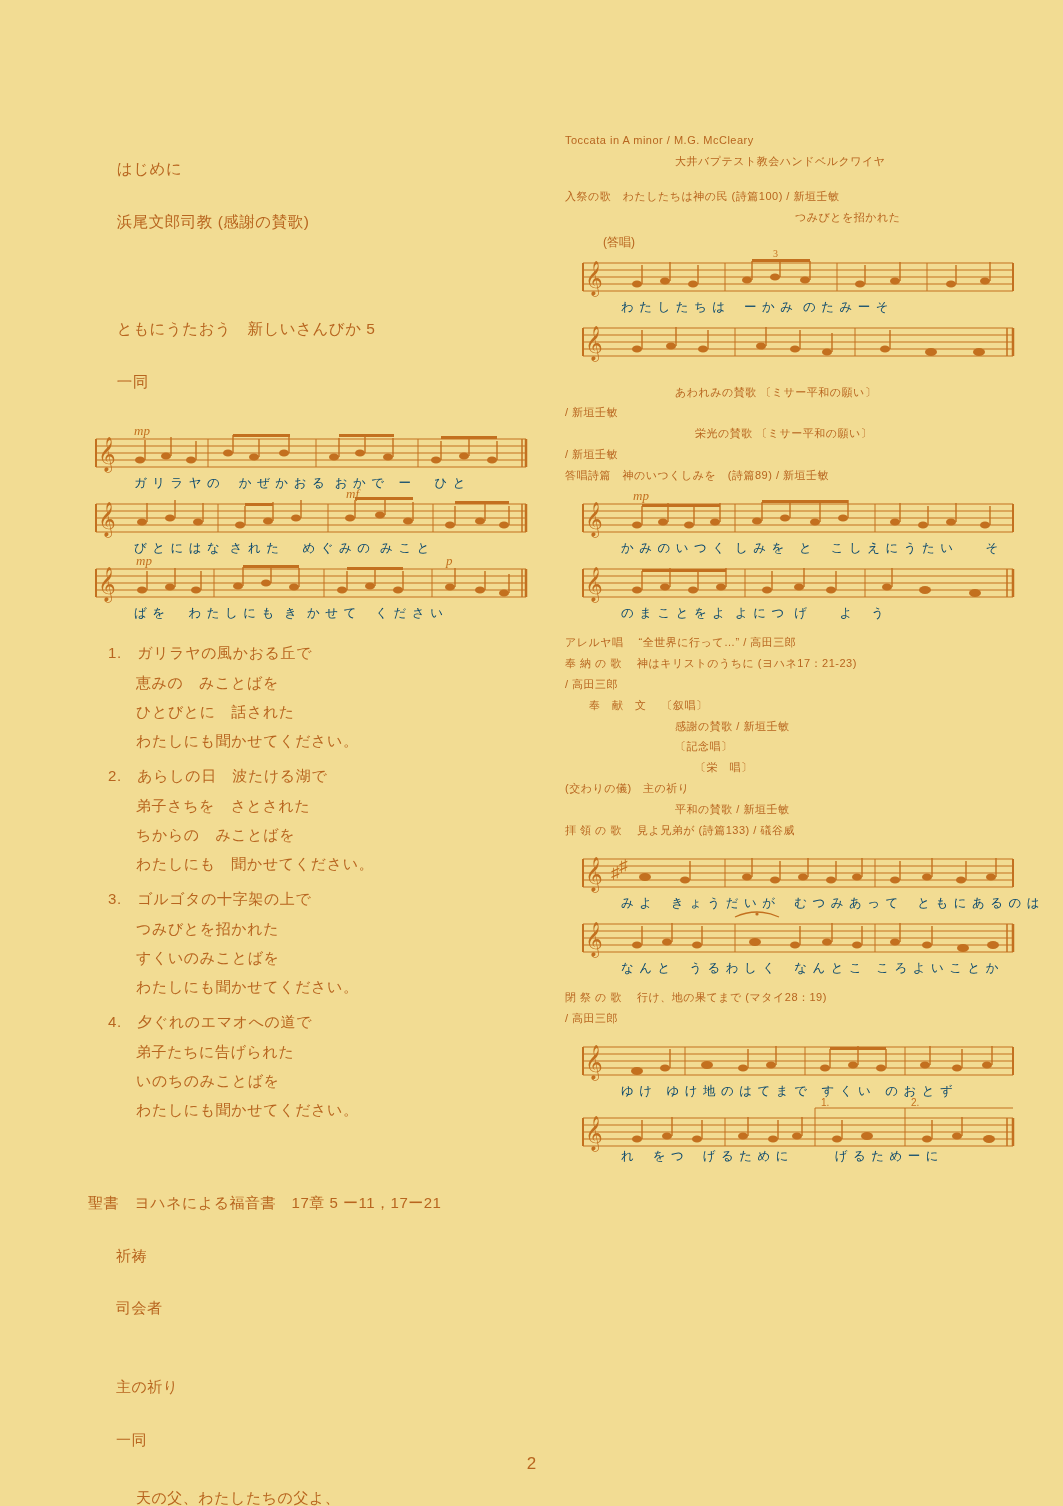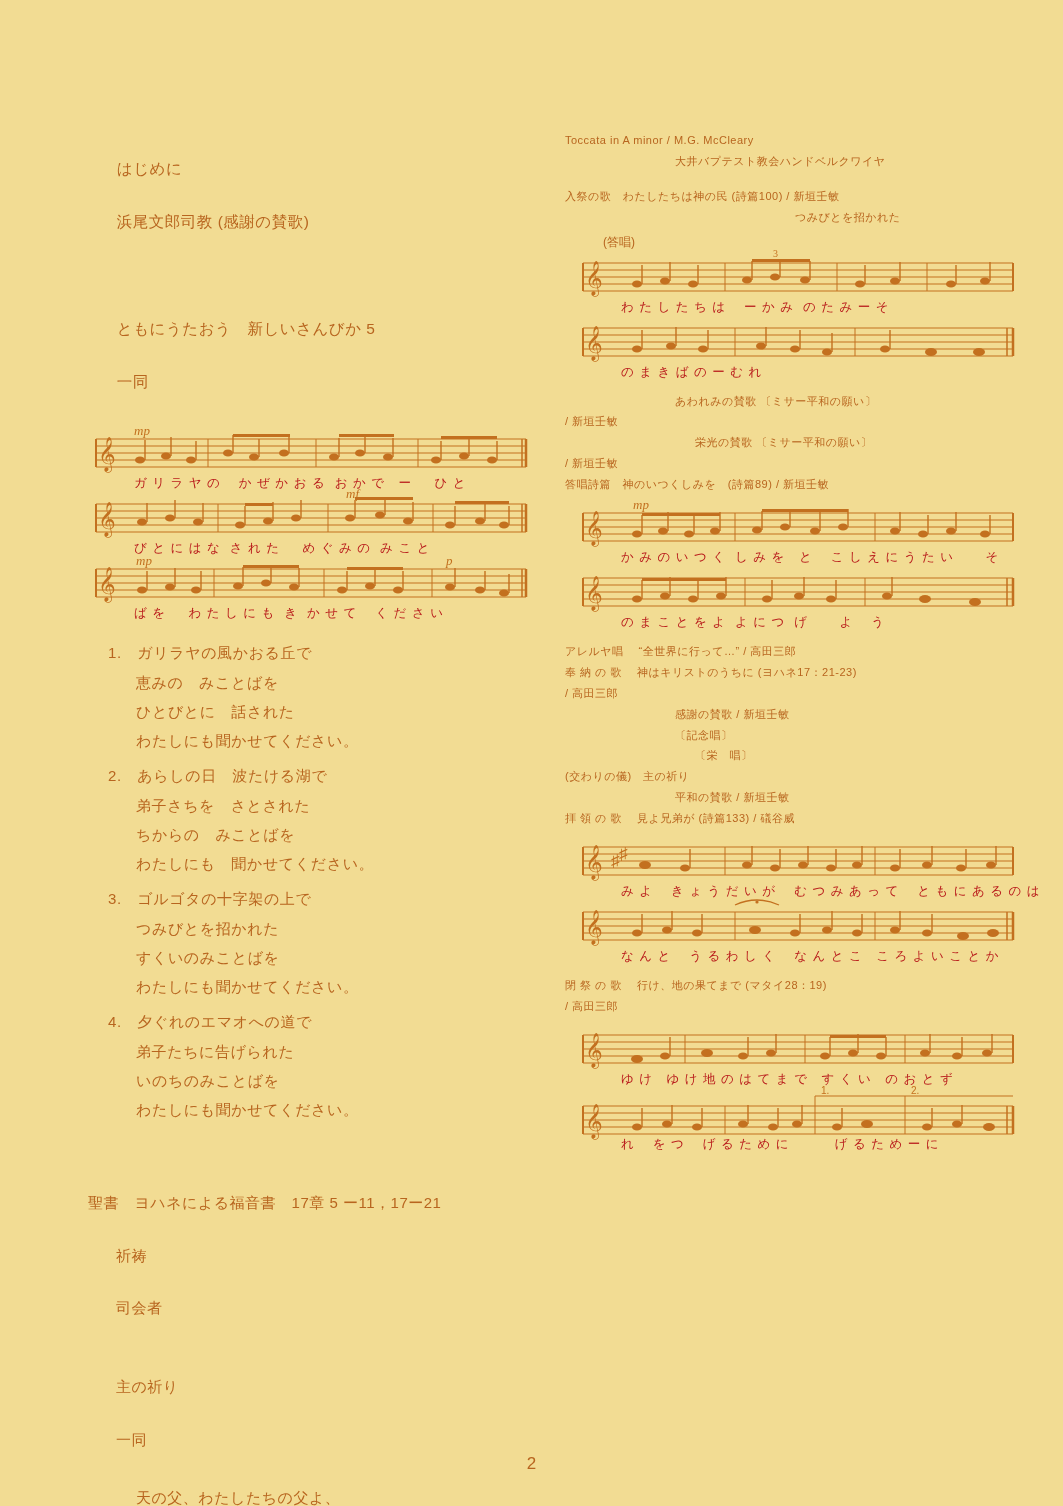--- a/index.html
+++ b/index.html
@@ -51,21 +51,21 @@
   }
   .staff {
     position: relative;
     height: 56px;
     margin-bottom: 2px;
   }
   .lyric {
     font-size: 12.5px;
     white-space: pre;
     letter-spacing: 1px;
-    color: #b91c1c;
+    color: #0c4a6e;
     margin-top: -10px;
     padding-left: 46px;
   }
   .verses {
     margin-top: 16px;
   }
   .verse {
     margin-bottom: 6px;
   }
   .verse .vline {
@@ -422,21 +422,20 @@
               <line x1="225" y1="33" x2="225" y2="14" stroke="#c3701f" stroke-width="1.4"></line>
             <ellipse cx="252" cy="36" rx="5" ry="3.6"></ellipse>
               <line x1="257" y1="36" x2="257" y2="17" stroke="#c3701f" stroke-width="1.4"></line>
             <ellipse cx="310" cy="33" rx="5" ry="3.6"></ellipse>
               <line x1="315" y1="33" x2="315" y2="14" stroke="#c3701f" stroke-width="1.4"></line>
             <ellipse cx="356" cy="36" rx="6" ry="4"></ellipse>
             <ellipse cx="404" cy="36" rx="6" ry="4"></ellipse>
           </g>
         </svg>
       </div>
-      <div class="lyric">の ま き ば の ー む れ</div>
     </div>
 
     <div class="r-line" style="padding-left:110px">あわれみの賛歌 〔ミサー平和の願い〕</div>
     <div class="r-line right-al">/ 新垣壬敏</div>
     <div class="r-line" style="padding-left:130px">栄光の賛歌 〔ミサー平和の願い〕</div>
     <div class="r-line right-al">/ 新垣壬敏</div>
     <div class="r-line">答唱詩篇　神のいつくしみを　(詩篇89) / 新垣壬敏</div>
 
     <div class="staff-block" style="padding-left:10px">
       <div class="staff">
@@ -523,20 +522,21 @@
             <ellipse cx="400" cy="36" rx="6" ry="4"></ellipse>
           </g>
         </svg>
       </div>
       <div class="lyric">の ま こ と を よ  よ に つ  げ　　 よ　 う</div>
     </div>
 
     <div class="r-line">アレルヤ唱　 “全世界に行って…” / 高田三郎</div>
     <div class="r-line">奉 納 の 歌　 神はキリストのうちに (ヨハネ17：21-23)</div>
     <div class="r-line right-al">/ 高田三郎</div>
+    <div class="r-line" style="padding-left:24px">奉　献　文　 〔叙唱〕</div>
     <div class="r-line" style="padding-left:110px">感謝の賛歌 / 新垣壬敏</div>
     <div class="r-line" style="padding-left:110px">〔記念唱〕</div>
     <div class="r-line" style="padding-left:130px">〔栄　唱〕</div>
     <div class="r-line">(交わりの儀)　主の祈り</div>
     <div class="r-line" style="padding-left:110px">平和の賛歌 / 新垣壬敏</div>
     <div class="r-line">拝 領 の 歌　 見よ兄弟が (詩篇133) / 礒谷威</div>
 
     <div class="staff-block" style="padding-left:10px">
       <div class="staff">
         <svg width="440" height="56" viewBox="0 0 440 56">

